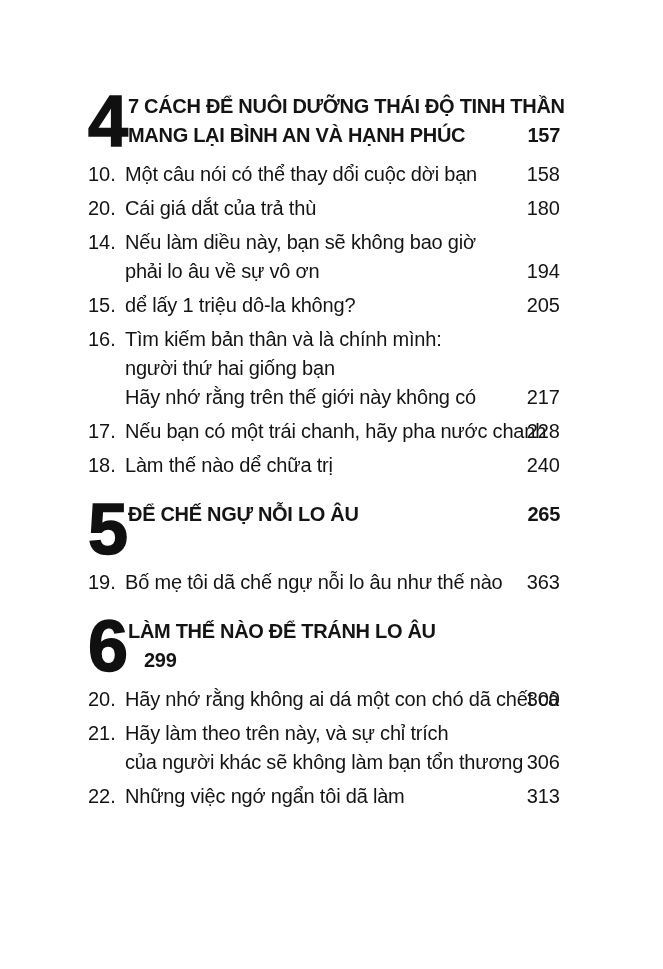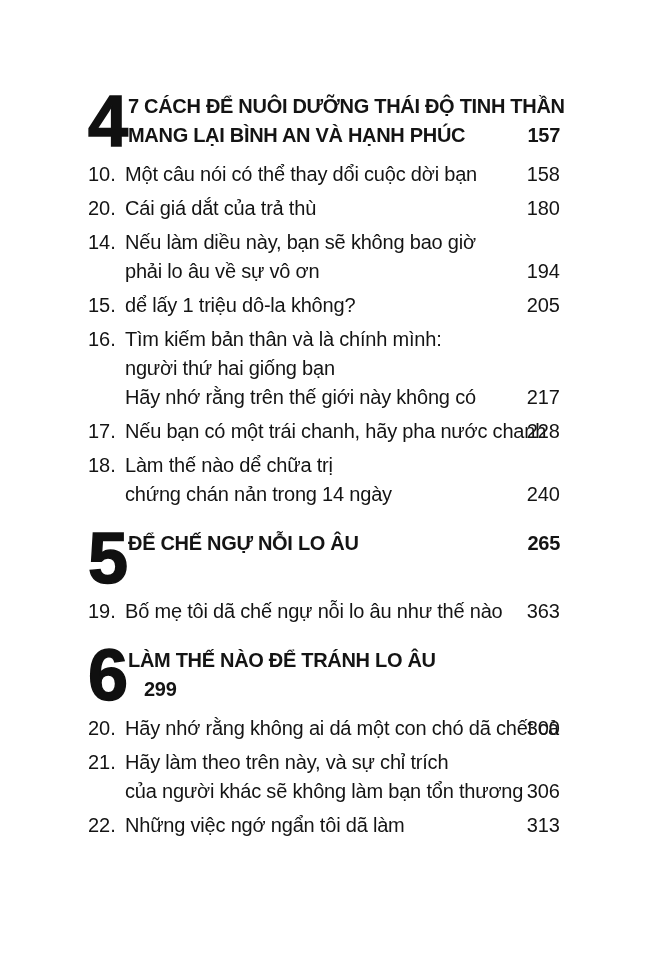--- a/index.html
+++ b/index.html
@@ -157,21 +157,20 @@
       <div class="e-lines">
         <div class="e-line">Nếu bạn có một trái chanh, hãy pha nước chanh</div>
       </div>
       <div class="e-page">228</div>
     </div>
 
     <div class="entry">
       <div class="e-num">18.</div>
       <div class="e-lines">
         <div class="e-line">Làm thế nào dể chữa trị</div>
-        <div class="e-line">chứng chán nản trong 14 ngày</div>
       </div>
       <div class="e-page">240</div>
     </div>
   </div>
 
   <div class="section">
     <div class="sec-header">
       <div class="sec-num">5</div>
       <div class="sec-title">
         <div class="t-line">

